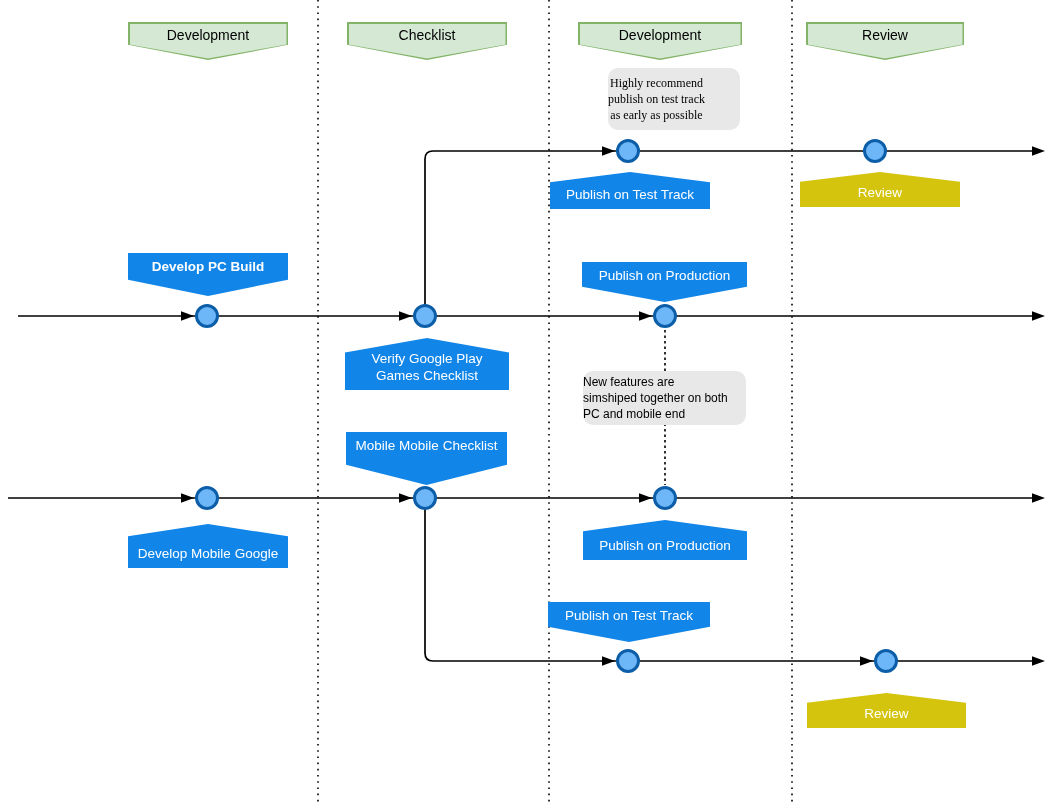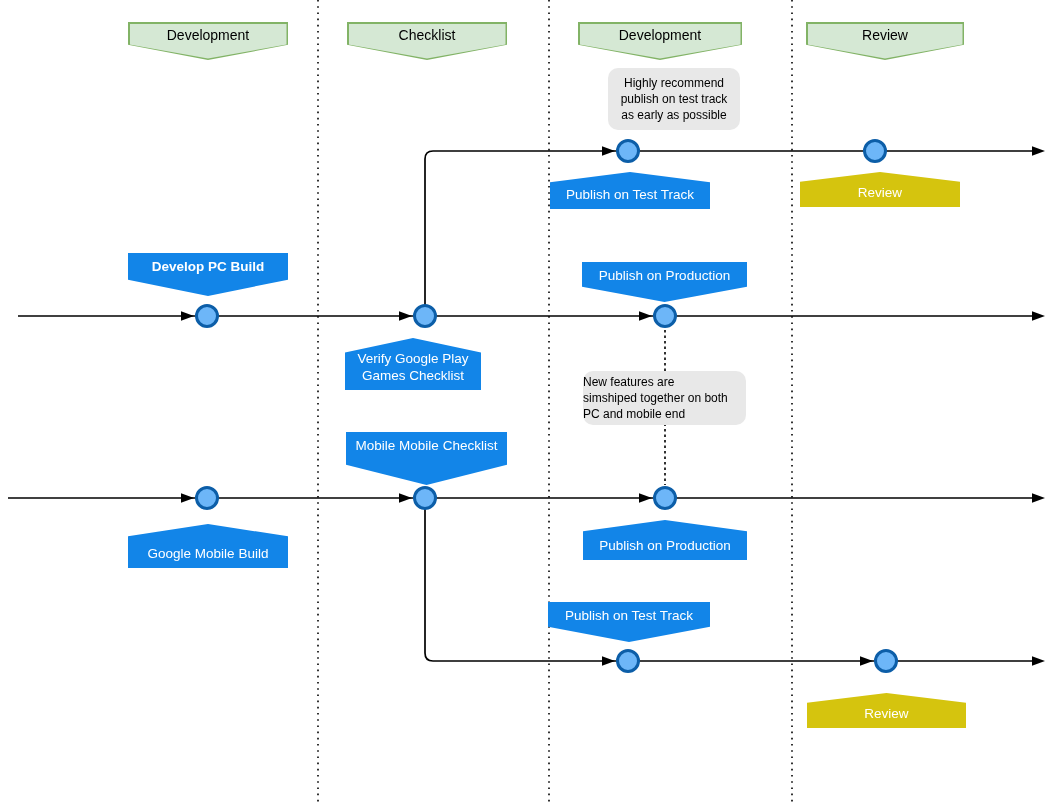--- a/index.html
+++ b/index.html
@@ -33,21 +33,21 @@
   .banner.yellow { background:#d5c40e; }
   .banner.down { clip-path: polygon(0 0, 100% 0, 100% 62%, 50% 100%, 0 62%); align-items:flex-start; }
   .banner.up   { clip-path: polygon(0 28%, 50% 0, 100% 28%, 100% 100%, 0 100%); align-items:flex-end; }
   .banner.down .label { padding-top:5px; }
   .banner.up   .label { padding-bottom:6px; }
 
   
   .note { position:absolute; background:#e8e8e8; border-radius:10px;
           color:#000; font-size:12px; line-height:16px; white-space:pre-line;
           display:flex; align-items:center; }
-  .note.centered { justify-content:center; text-align:center; }
+  .note.centered { justify-content:flex-start; text-align:center;font-family:Liberation Serif, serif; }
   .note.left     { justify-content:flex-start; text-align:left; padding-left:0; }
 </style>
 </head>
 <body>
 
 <div class="canvas">
 
   <svg width="1057" height="803" viewBox="0 0 1057 803">
 
     <line x1="318" y1="0" x2="318" y2="803" stroke="#000" stroke-width="1.6" stroke-dasharray="1.6 4.6"></line>
@@ -107,39 +107,39 @@
   </div>
   <div class="lane-header" style="left:806px; top:22px; width:158px; height:38px;">
     <div class="shape-outer"></div>
     <div class="shape-inner"></div>
     <div class="label">Review</div>
   </div>
 
   <div class="banner blue down" style="left:128px; top:253px; width:160px; height:43px;font-weight:bold;">
     <span class="label">Develop PC Build</span>
   </div>
-  <div class="banner blue up" style="left:345px; top:338px; width:136px; height:52px;">
+  <div class="banner blue up" style="left:345px; top:338px; width:164px; height:52px;">
     <span class="label">Verify Google Play
 Games Checklist</span>
   </div>
   <div class="banner blue up" style="left:550px; top:172px; width:160px; height:37px;">
     <span class="label">Publish on Test Track</span>
   </div>
   <div class="banner blue down" style="left:582px; top:262px; width:165px; height:40px;">
     <span class="label">Publish on Production</span>
   </div>
   <div class="banner yellow up" style="left:800px; top:172px; width:160px; height:35px;">
     <span class="label">Review</span>
   </div>
 
   <div class="banner blue down" style="left:346px; top:432px; width:161px; height:53px;">
     <span class="label">Mobile Mobile Checklist</span>
   </div>
   <div class="banner blue up" style="left:128px; top:524px; width:160px; height:44px;">
-    <span class="label">Google Mobile Build</span>
+    <span class="label">Develop Mobile Google</span>
   </div>
   <div class="banner blue up" style="left:583px; top:520px; width:164px; height:40px;">
     <span class="label">Publish on Production</span>
   </div>
   <div class="banner blue down" style="left:548px; top:602px; width:162px; height:40px;">
     <span class="label">Publish on Test Track</span>
   </div>
   <div class="banner yellow up" style="left:807px; top:693px; width:159px; height:35px;">
     <span class="label">Review</span>
   </div>

